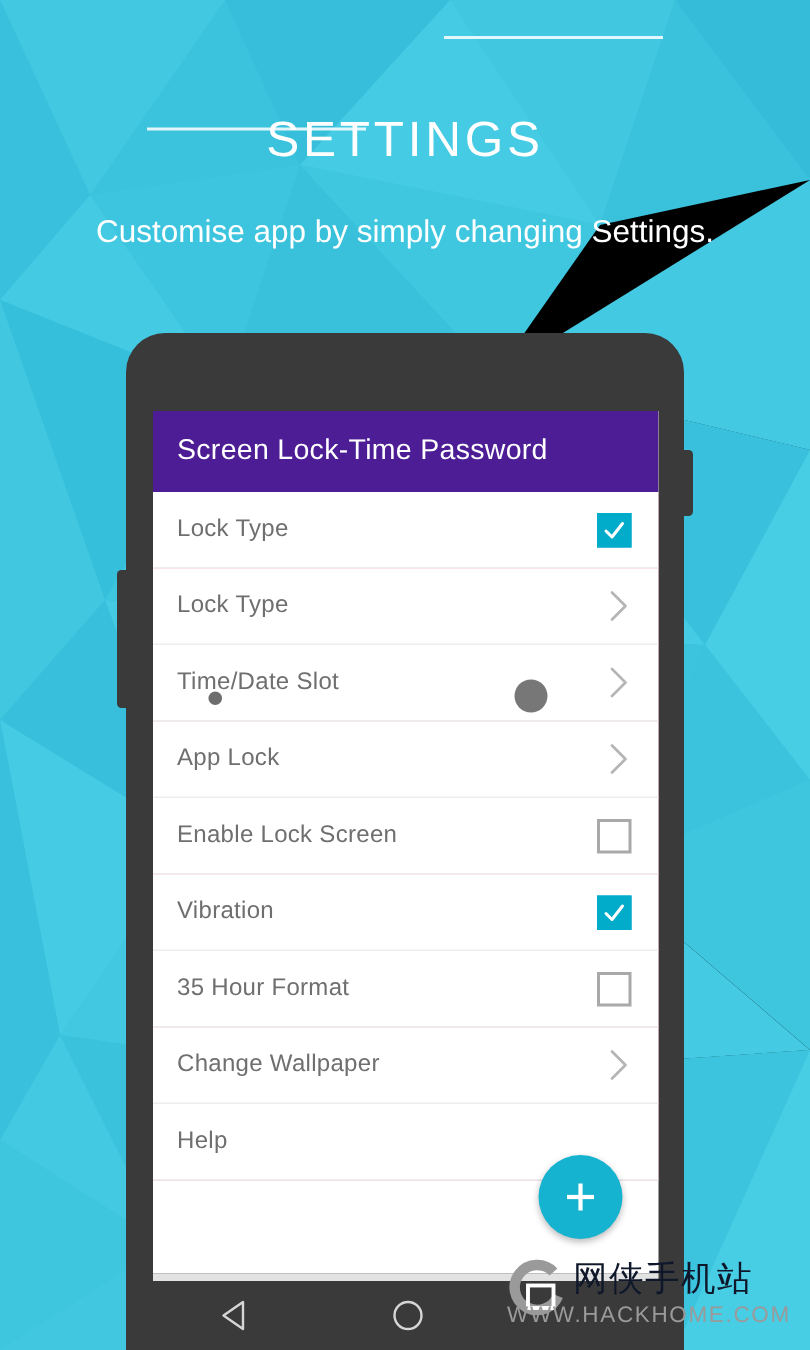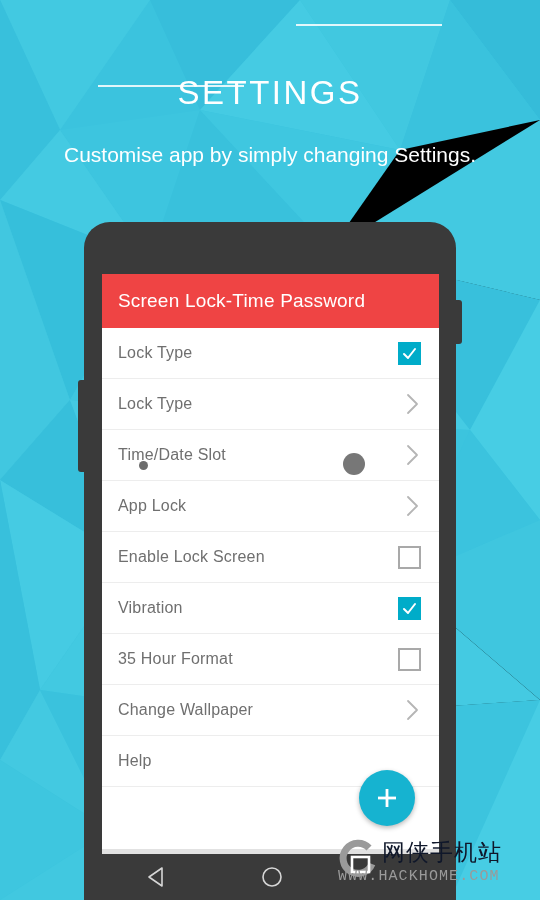--- a/index.html
+++ b/index.html
@@ -140,21 +140,21 @@
     position: absolute;
     left: 18px;
     top: 52px;
     width: 337px;
     height: 575px;
     background: #ffffff;
     overflow: hidden;
   }
   #app-bar {
     height: 54px;
-    background: #ef4444;
+    background: #4c1d95;
     display: flex;
     align-items: center;
     padding: 0 0 0 16px;
     box-sizing: border-box;
   }
   #app-bar-title {
     color: #ffffff;
     font-size: 19px;
     font-weight: normal;
     letter-spacing: 0.2px;
@@ -282,21 +282,21 @@
     white-space: nowrap;
   }
   #wm-url {
     position: absolute;
     left: 2px;
     top: 32px;
     font-size: 15px;
     color: #9a9a9a;
     letter-spacing: 1.1px;
     white-space: nowrap;
-    font-family: Liberation Mono, monospace;
+    font-family: Liberation Sans, sans-serif;
   }
 </style>
 </head>
 <body>
 
 <div id="stage">
 
   <svg id="poly-bg" viewBox="0 0 540 900" preserveAspectRatio="none">
     <rect x="0" y="0" width="540" height="900" fill="#3bc3de"></rect>
     <g stroke="none">

